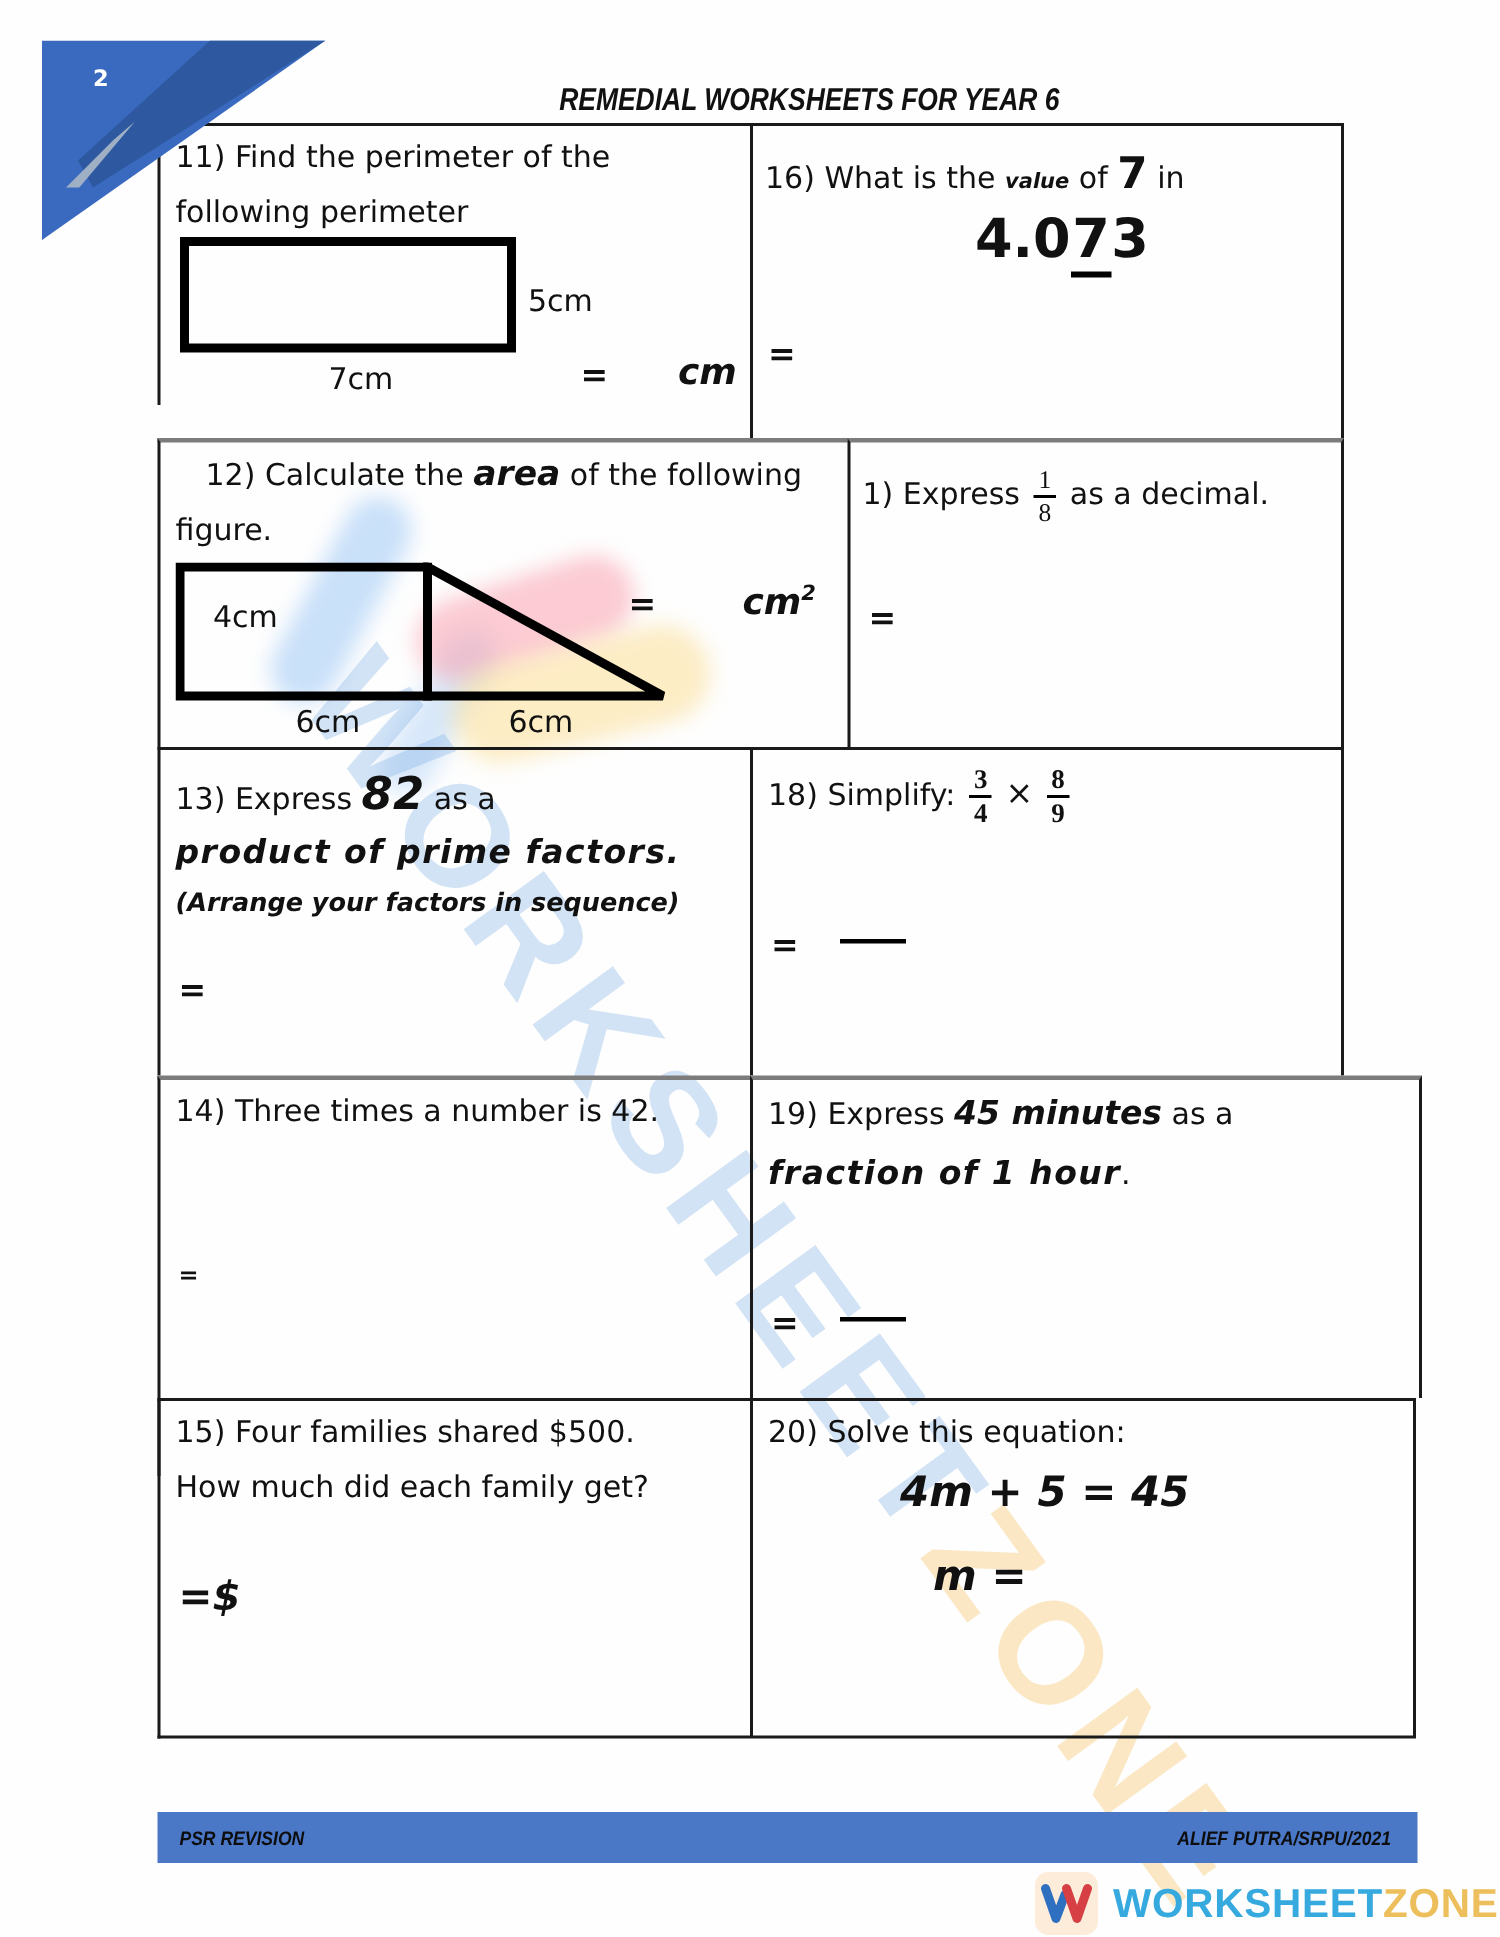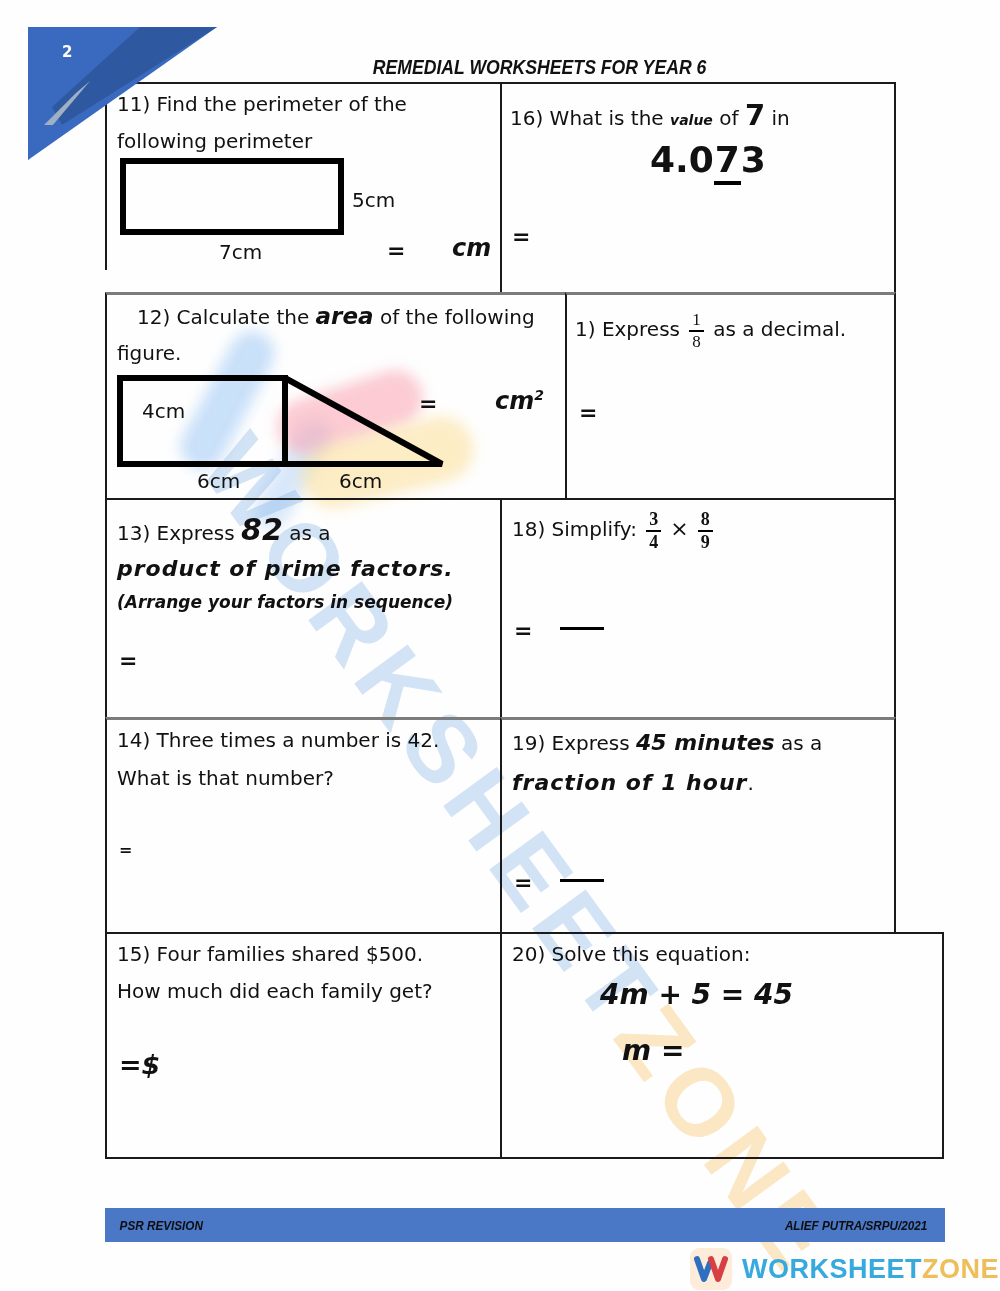--- a/index.html
+++ b/index.html
@@ -131,25 +131,24 @@
     <div class="qline eq" style="left:12px;top:148px;">=</div>
   </div>
 
   <div class="cell bt-k bl br" style="left:500px;top:498px;width:396px;height:219px;padding-left:44px;">
     <div class="qline" style="left:10px;top:10px;"><span>18) Simplify: </span><span class="frac frac-18"><span class="fn">3</span><span class="fd">4</span></span><span style="font-size:22px;margin:0 6px;">×</span><span class="frac frac-18"><span class="fn">8</span><span class="fd">9</span></span></div>
     <div class="qline" style="left:12px;top:118px;"><span class="eq">=</span><span class="ans-line"></span></div>
   </div>
 
   <div class="cell bt-g bl" style="left:105px;top:717px;width:395px;height:267px;">
     <div class="qline" style="left:10px;top:8px;">14) Three times a number is 42.</div>
-    <div class="qline" style="left:10px;top:46px;">What is that number?</div>
     <div class="qline eq-sm" style="left:12px;top:120px;">=</div>
   </div>
 
-  <div class="cell bt-g bl br" style="left:500px;top:717px;width:396px;height:215px;text-align:center;">
+  <div class="cell bt-g bl br" style="left:500px;top:717px;width:448px;height:215px;text-align:center;">
     <div class="qline" style="left:10px;top:10px;"><span>19) Express </span><span class="b-i" style="font-size:22px;">45 minutes</span><span> as a</span></div>
     <div class="qline" style="left:10px;top:50px;"><span class="b-i" style="font-size:22px;letter-spacing:1px;">fraction of 1 hour</span><span>.</span></div>
     <div class="qline" style="left:12px;top:150px;"><span class="eq">=</span><span class="ans-line"></span></div>
   </div>
 
   <div class="cell bt-k bl bb" style="left:105px;top:932px;width:395px;height:227px;">
     <div class="qline" style="left:10px;top:8px;">15) Four families shared $500.</div>
     <div class="qline" style="left:10px;top:45px;">How much did each family get?</div>
     <div class="qline b-i" style="left:12px;top:115px;font-size:27px;">=$</div>
   </div>

